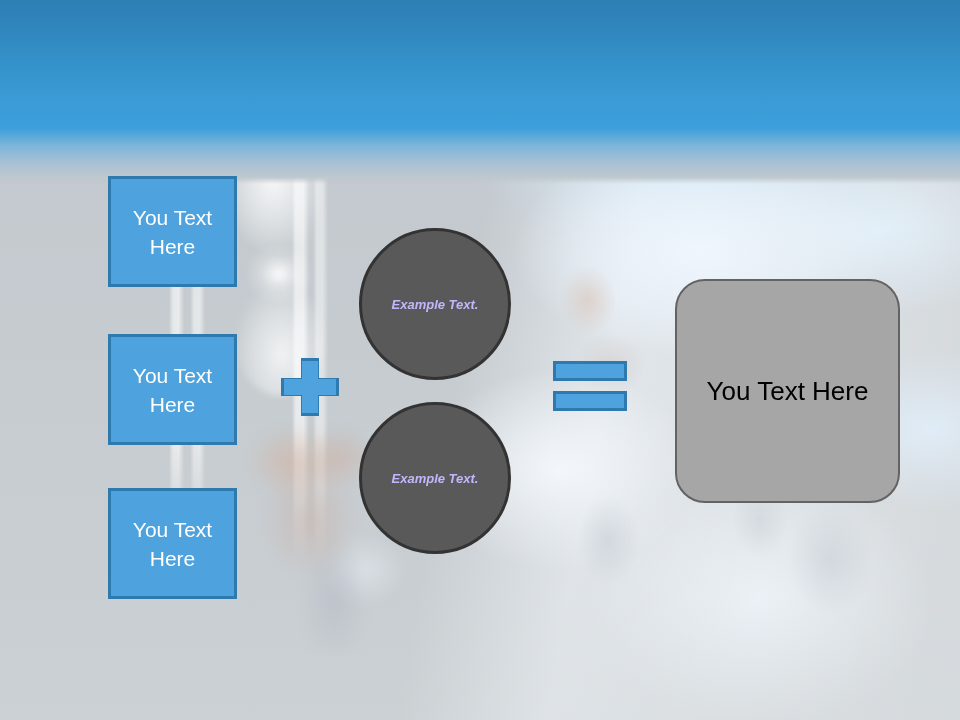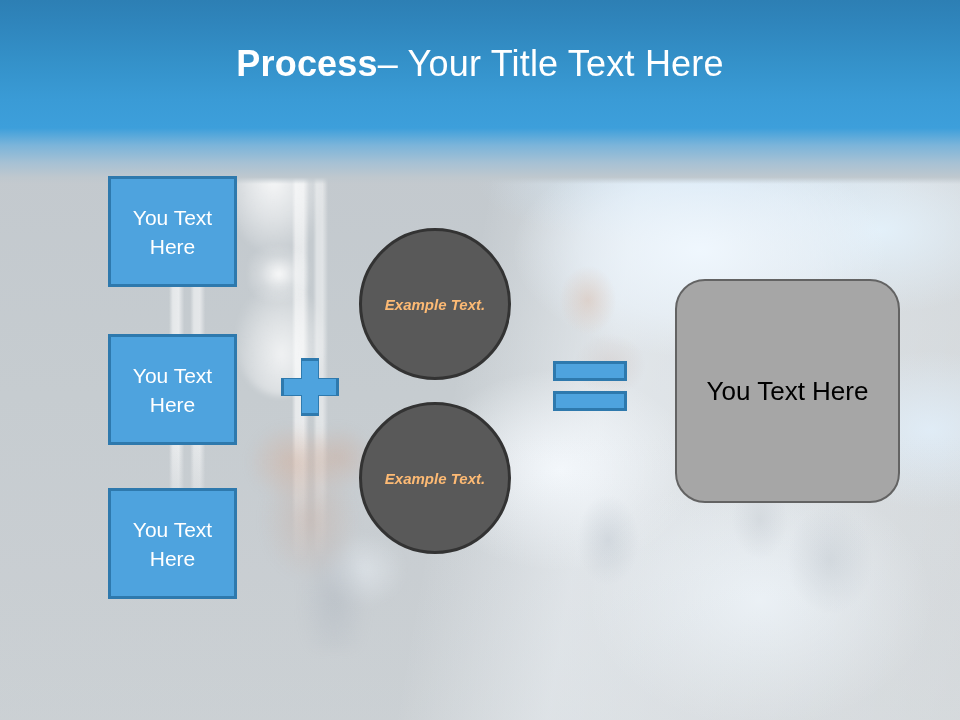--- a/index.html
+++ b/index.html
@@ -181,22 +181,22 @@
     position: absolute;
     width: 152px; height: 152px;
     border-radius: 50%;
     background: #595959;
     border: 3px solid #333333;
     box-sizing: border-box;
     display: flex;
     align-items: center;
     justify-content: center;
     text-align: center;
-    color: #fdba74;
-    font-size: 15px;
+    color: #c4b5fd;
+    font-size: 13px;
     font-weight: bold;
     font-style: italic;
     line-height: 23px;
   }
   #circle1 { left: 359px; top: 228px; }
   #circle2 { left: 359px; top: 402px; }
 
   
   .equals-op {
     position: absolute;
@@ -241,24 +241,20 @@
   <div class="bg-layer bg-people"></div>
   <div class="bg-layer bg-hourglass"></div>
   <div class="bg-bulb-top"></div>
   <div class="bg-neck"></div>
   <div class="bg-bulb-bot"></div>
   <div class="bg-hand"></div>
   <div class="bg-layer bg-softwash"></div>
 
   <div class="title-band"></div>
   <div class="title-fade"></div>
-  <div class="slide-title">
-    <span class="t-strong">Process</span>
-      <span class="t-rest"> – Your Title Text Here</span>
-  </div>
 
   <div class="input-box" id="box1">You Text Here</div>
   <div class="input-box" id="box2">You Text Here</div>
   <div class="input-box" id="box3">You Text Here</div>
 
   <div class="plus-shape"></div>
 
   <div class="circle" id="circle1">Example Text.</div>
   <div class="circle" id="circle2">Example Text.</div>
 

